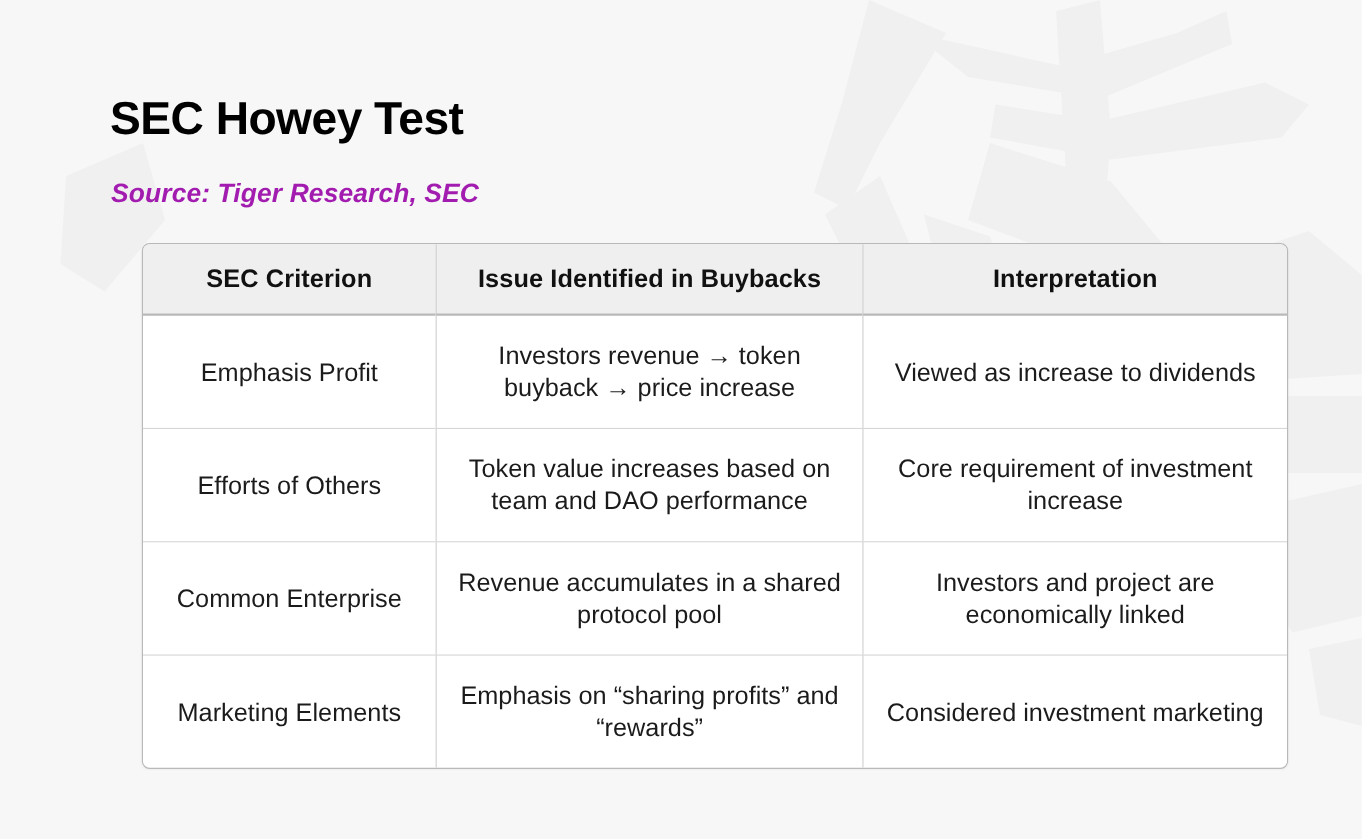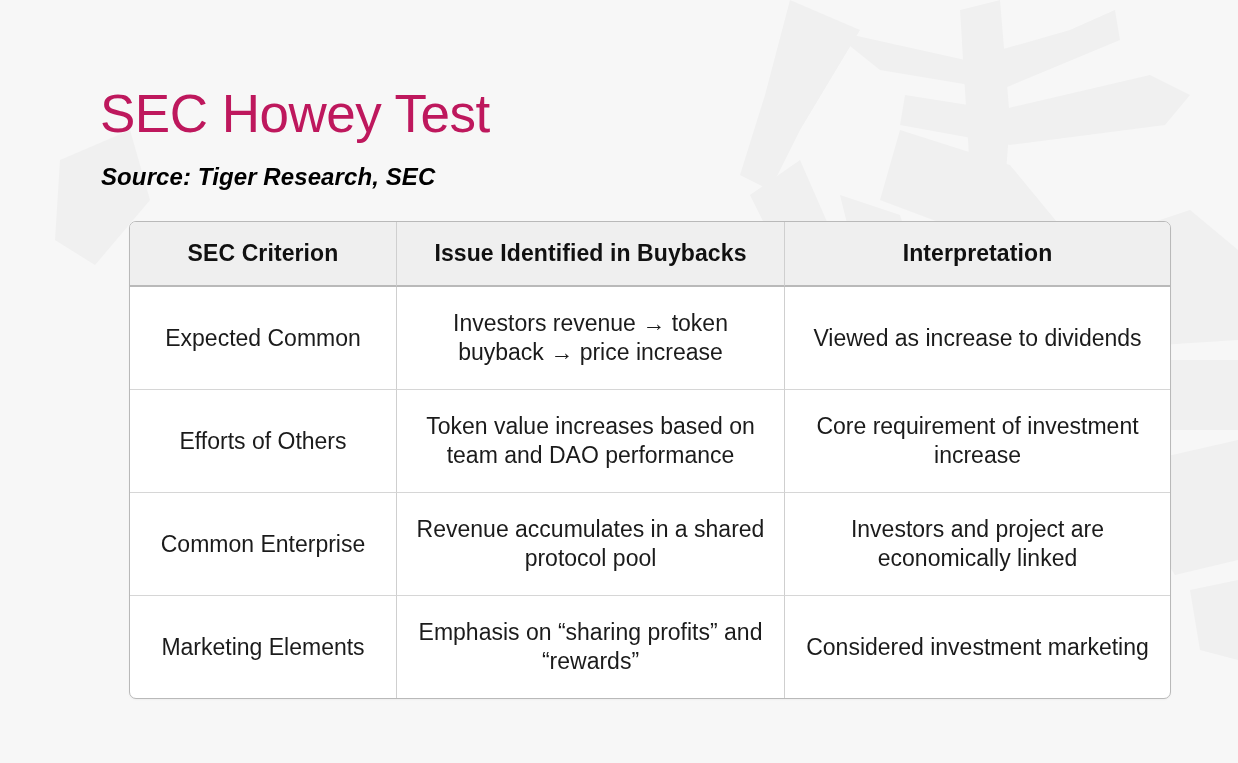--- a/index.html
+++ b/index.html
@@ -26,35 +26,35 @@
   #page {
     position: relative;
     z-index: 1;
     width: 1238px;
     height: 763px;
   }
   .title {
     position: absolute;
     left: 100px;
     top: 86px;
-    font-size: 53px;
-    font-weight: 400;
+    font-size: 42px;
+    font-weight: 700;
     letter-spacing: -0.5px;
-    color: #be185d;
+    color: #000000;
     line-height: 1.05;
     white-space: nowrap;
   }
   .subtitle {
     position: absolute;
     left: 101px;
     top: 163px;
     font-size: 24px;
     font-style: italic;
     font-weight: 600;
-    color: #000000;
+    color: #a21caf;
     letter-spacing: 0.1px;
     white-space: nowrap;
   }
   .table-wrap {
     position: absolute;
     left: 98px;
     top: 221px;
     width: 1040px;
     padding-left: 31px;
   }
@@ -139,21 +139,21 @@
       </colgroup>
       <thead>
         <tr>
           <th>SEC Criterion</th>
           <th>Issue Identified in Buybacks</th>
           <th>Interpretation</th>
         </tr>
       </thead>
       <tbody>
         <tr>
-          <td>Expected Common</td>
+          <td>Emphasis Profit</td>
           <td>Investors revenue → token buyback → price increase</td>
           <td>Viewed as increase to dividends</td>
         </tr>
         <tr>
           <td>Efforts of Others</td>
           <td>Token value increases based on team and DAO performance</td>
           <td>Core requirement of investment increase</td>
         </tr>
         <tr>
           <td>Common Enterprise</td>

